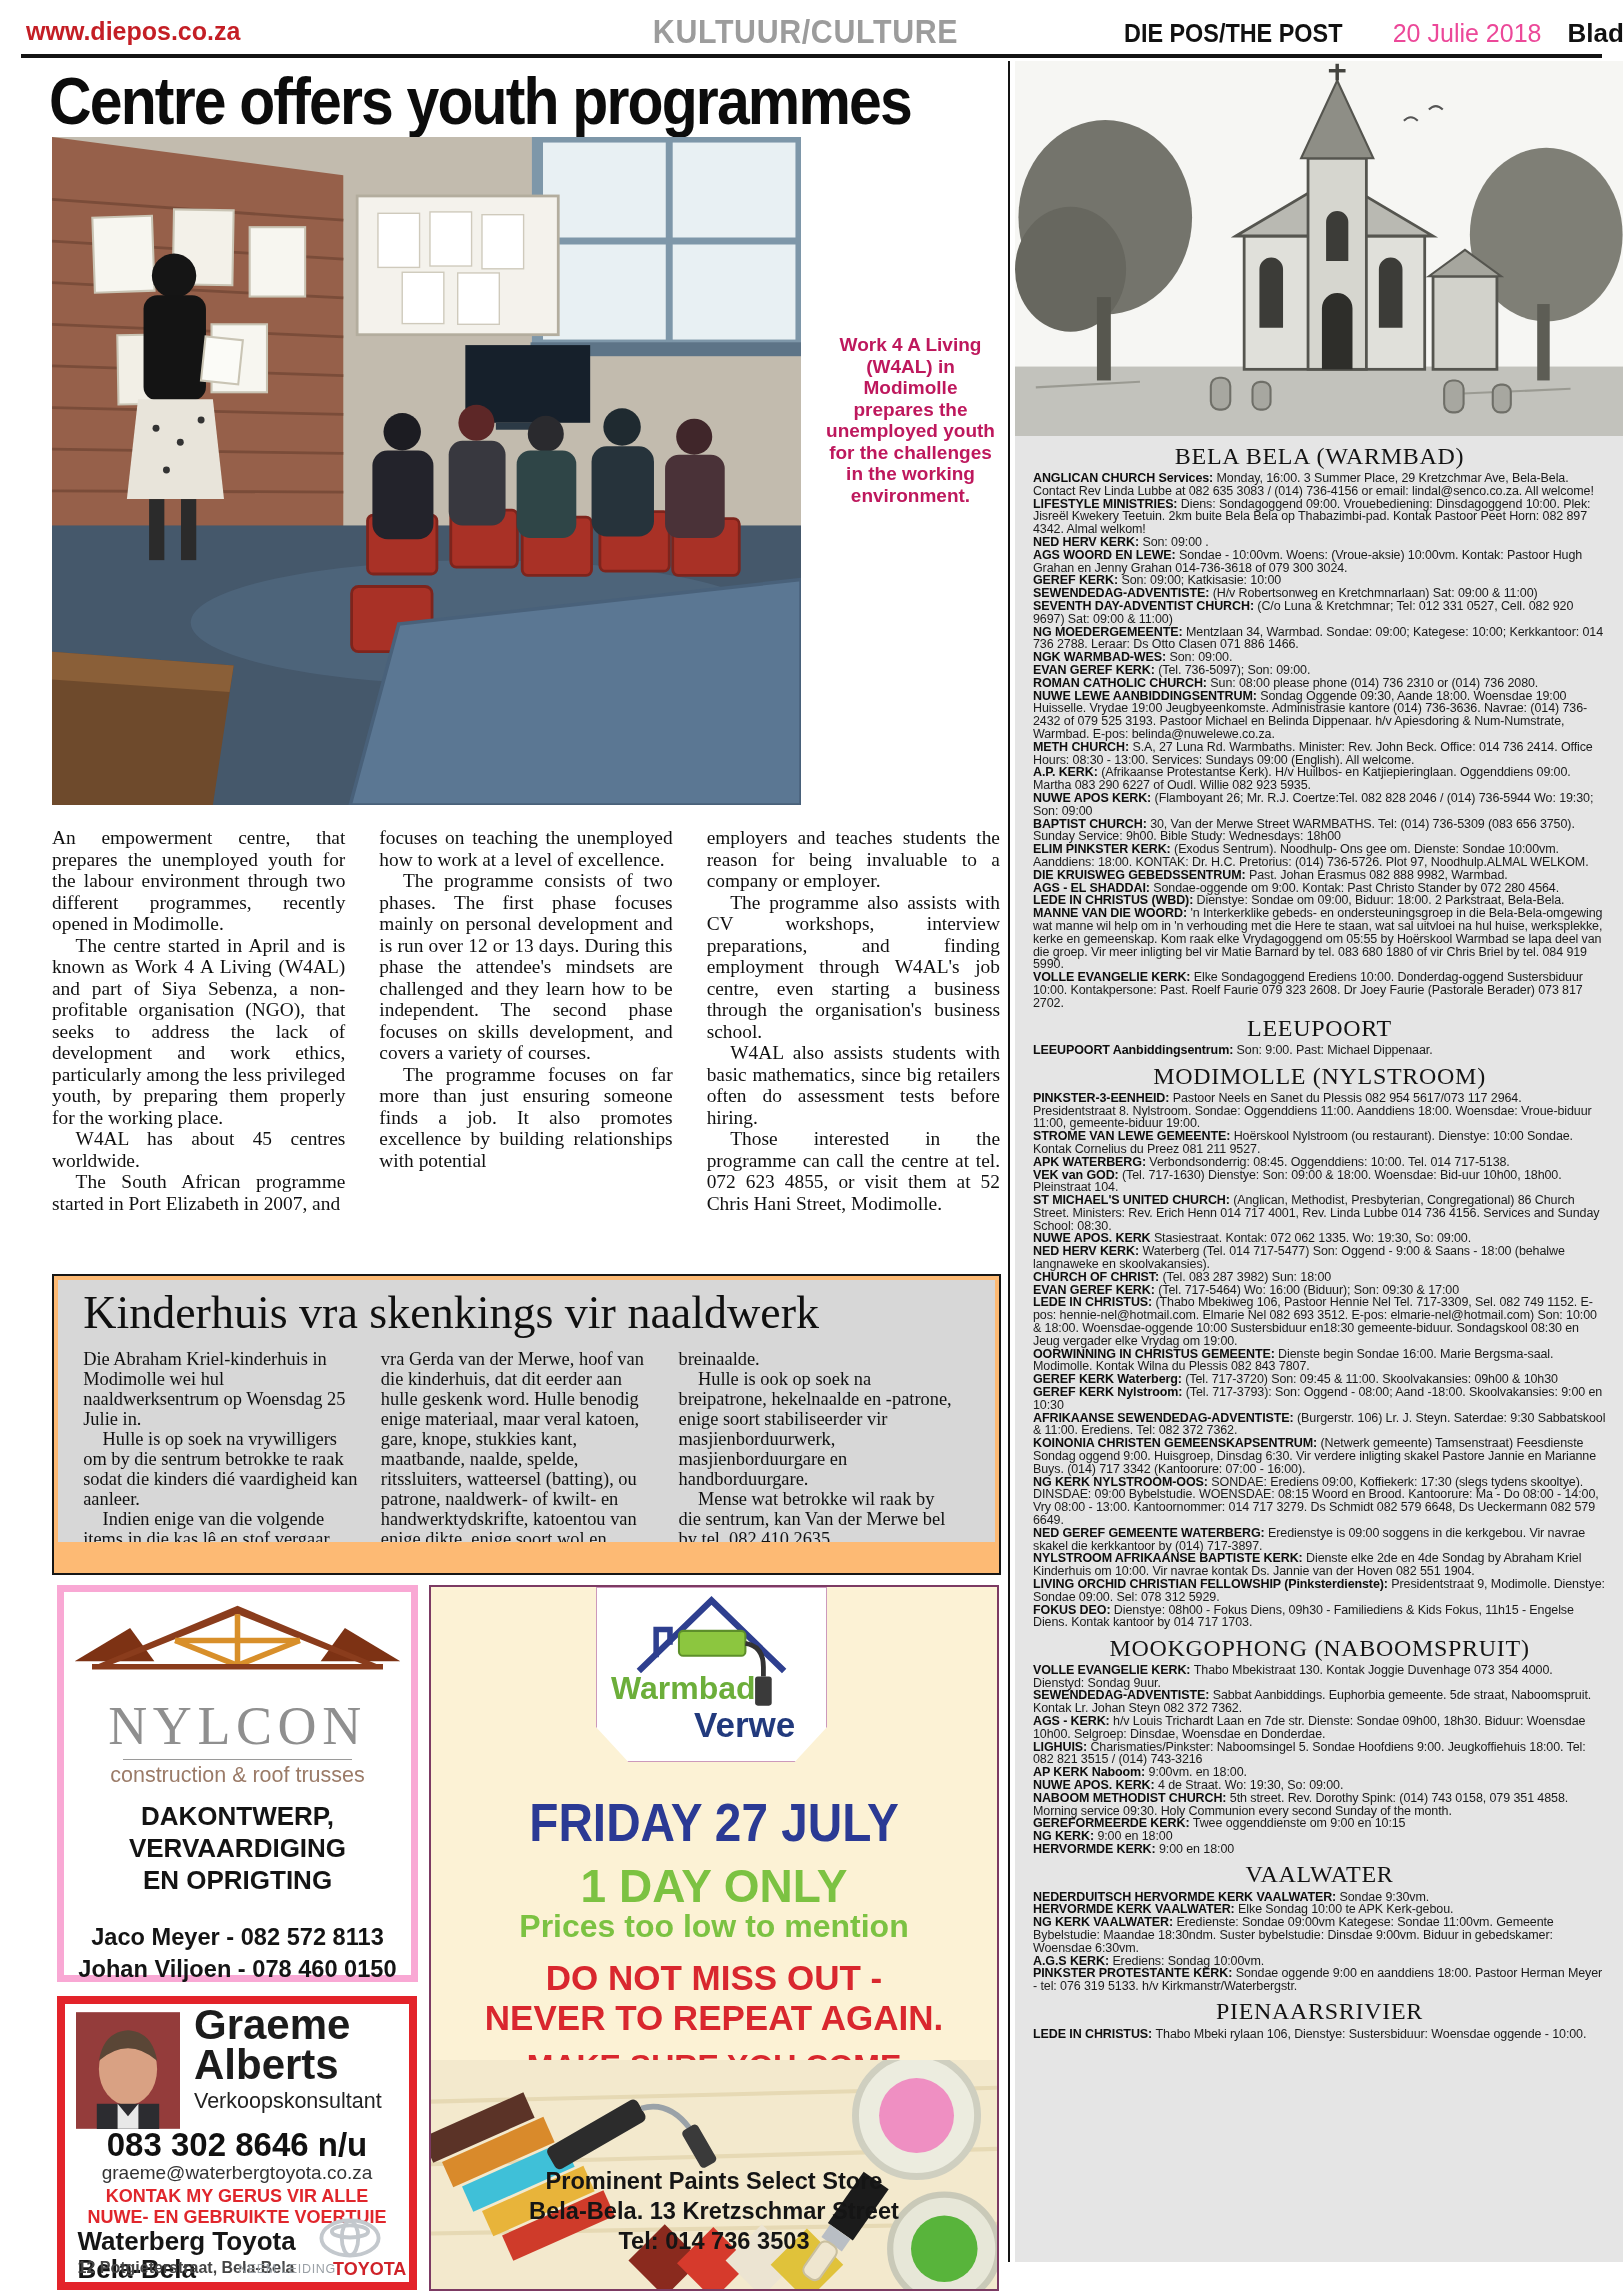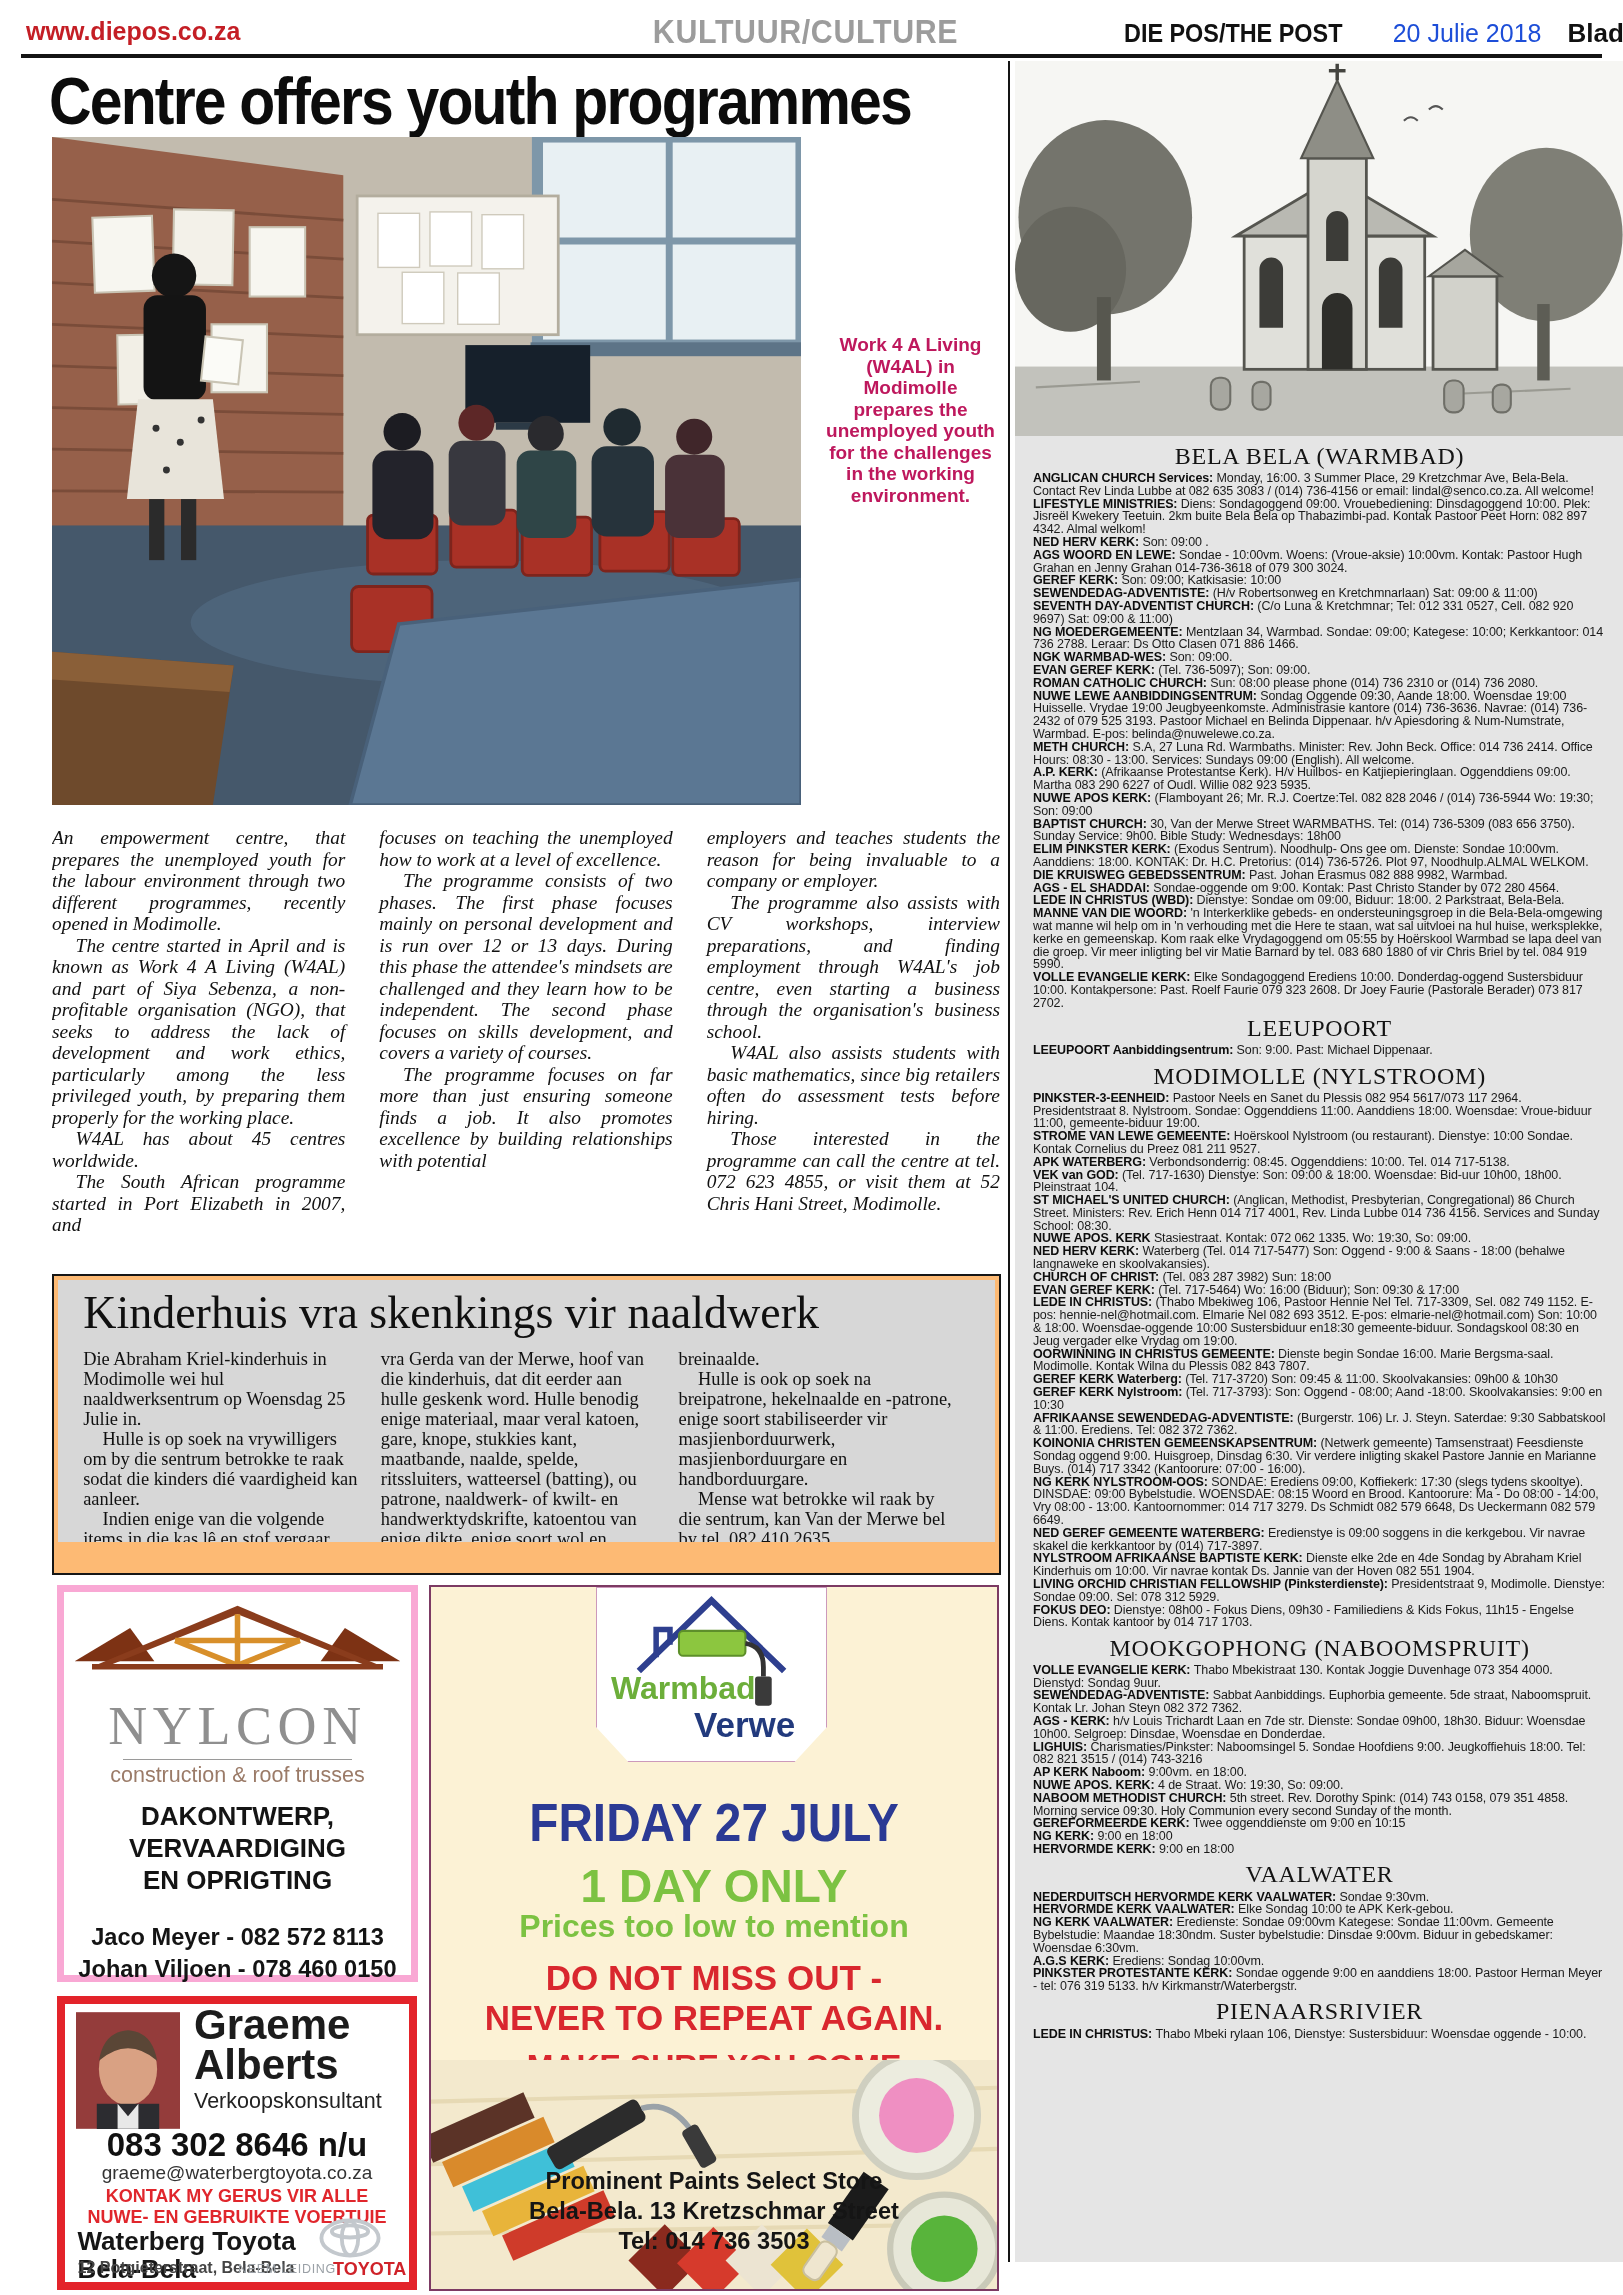--- a/index.html
+++ b/index.html
@@ -6,30 +6,30 @@
   .page{position:relative;width:1623px;height:2295px;background:#fff;overflow:hidden;
         font-family:"Liberation Sans",sans-serif;color:#111;}
   .abs{position:absolute;}
 
   
   #site{left:26px;top:16.7px;font-size:25px;font-weight:bold;color:#c41e25;}
   #section-title{left:611px;top:12.5px;width:389px;text-align:center;font-size:33px;font-weight:bold;
         color:#9c9c9c;letter-spacing:0.7px;transform:scaleX(.92);transform-origin:center;}
   #masthead{left:1124px;top:18px;display:flex;gap:26px;align-items:baseline;white-space:nowrap;}
   #masthead .paper{font-size:26px;font-weight:bold;transform:scaleX(.9);transform-origin:left;}
-  #masthead .date{font-size:25px;color:#1d4ed8;}
+  #masthead .date{font-size:25px;color:#ec4899;}
   #masthead .page-no{font-size:26px;font-weight:bold;}
   #header-rule{left:21px;top:54px;width:1581px;height:3.5px;background:#141414;}
 
   
   #headline{left:49px;top:62px;font-size:67px;font-weight:bold;letter-spacing:-2.1px;color:#0c0c0c;
         white-space:nowrap;transform:scaleX(.88);transform-origin:left;}
   #main-photo{left:52px;top:137px;width:749px;height:668px;background:#c2bbae;}
   #caption{left:821px;top:334px;width:179px;font-size:19px;font-weight:bold;line-height:21.5px;color:#be185d;text-align:center;}
-  #article-cols{left:52px;top:827px;width:948px;height:414px;display:flex;gap:34px;overflow:hidden;font-style:italic;}
+  #article-cols{left:52px;top:827px;width:948px;height:414px;display:flex;gap:34px;overflow:hidden;}
   .col{flex:1;font-family:"Liberation Serif",serif;font-size:19.4px;line-height:21.5px;text-align:justify;}
   .col p{margin:0;text-indent:23.6px;}
   .col p.first{text-indent:0;}
 
   
   #kbox{left:52px;top:1274px;width:945px;height:297px;border:2.1px solid #161616;background:#fdba74;}
   #kgray{position:absolute;left:4.2px;top:4.2px;right:4.2px;height:262px;background:#d7d7d7;overflow:hidden;}
   #k-headline{position:absolute;left:25px;top:5.6px;font-family:"Liberation Serif",serif;font-size:46px;
         color:#101010;white-space:nowrap;}
   #k-cols{position:absolute;left:25px;top:69px;width:872px;display:flex;gap:21px;}

